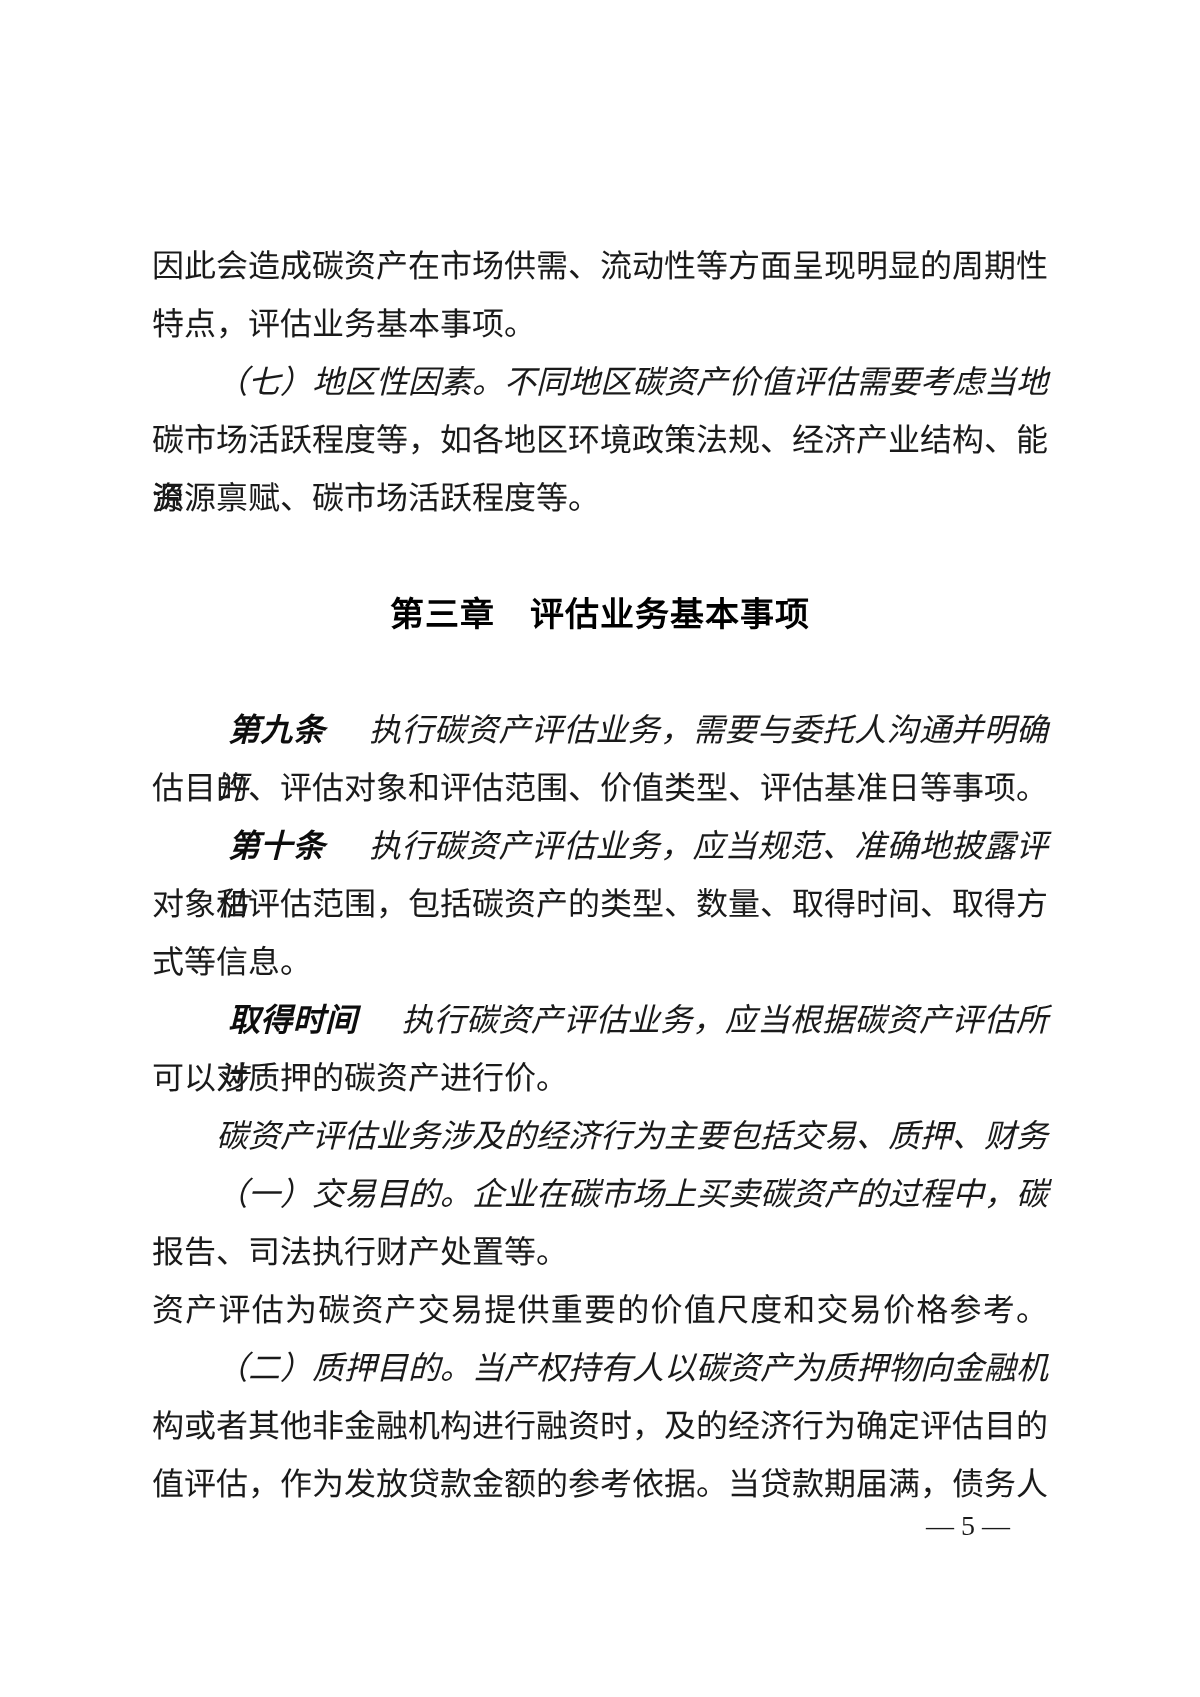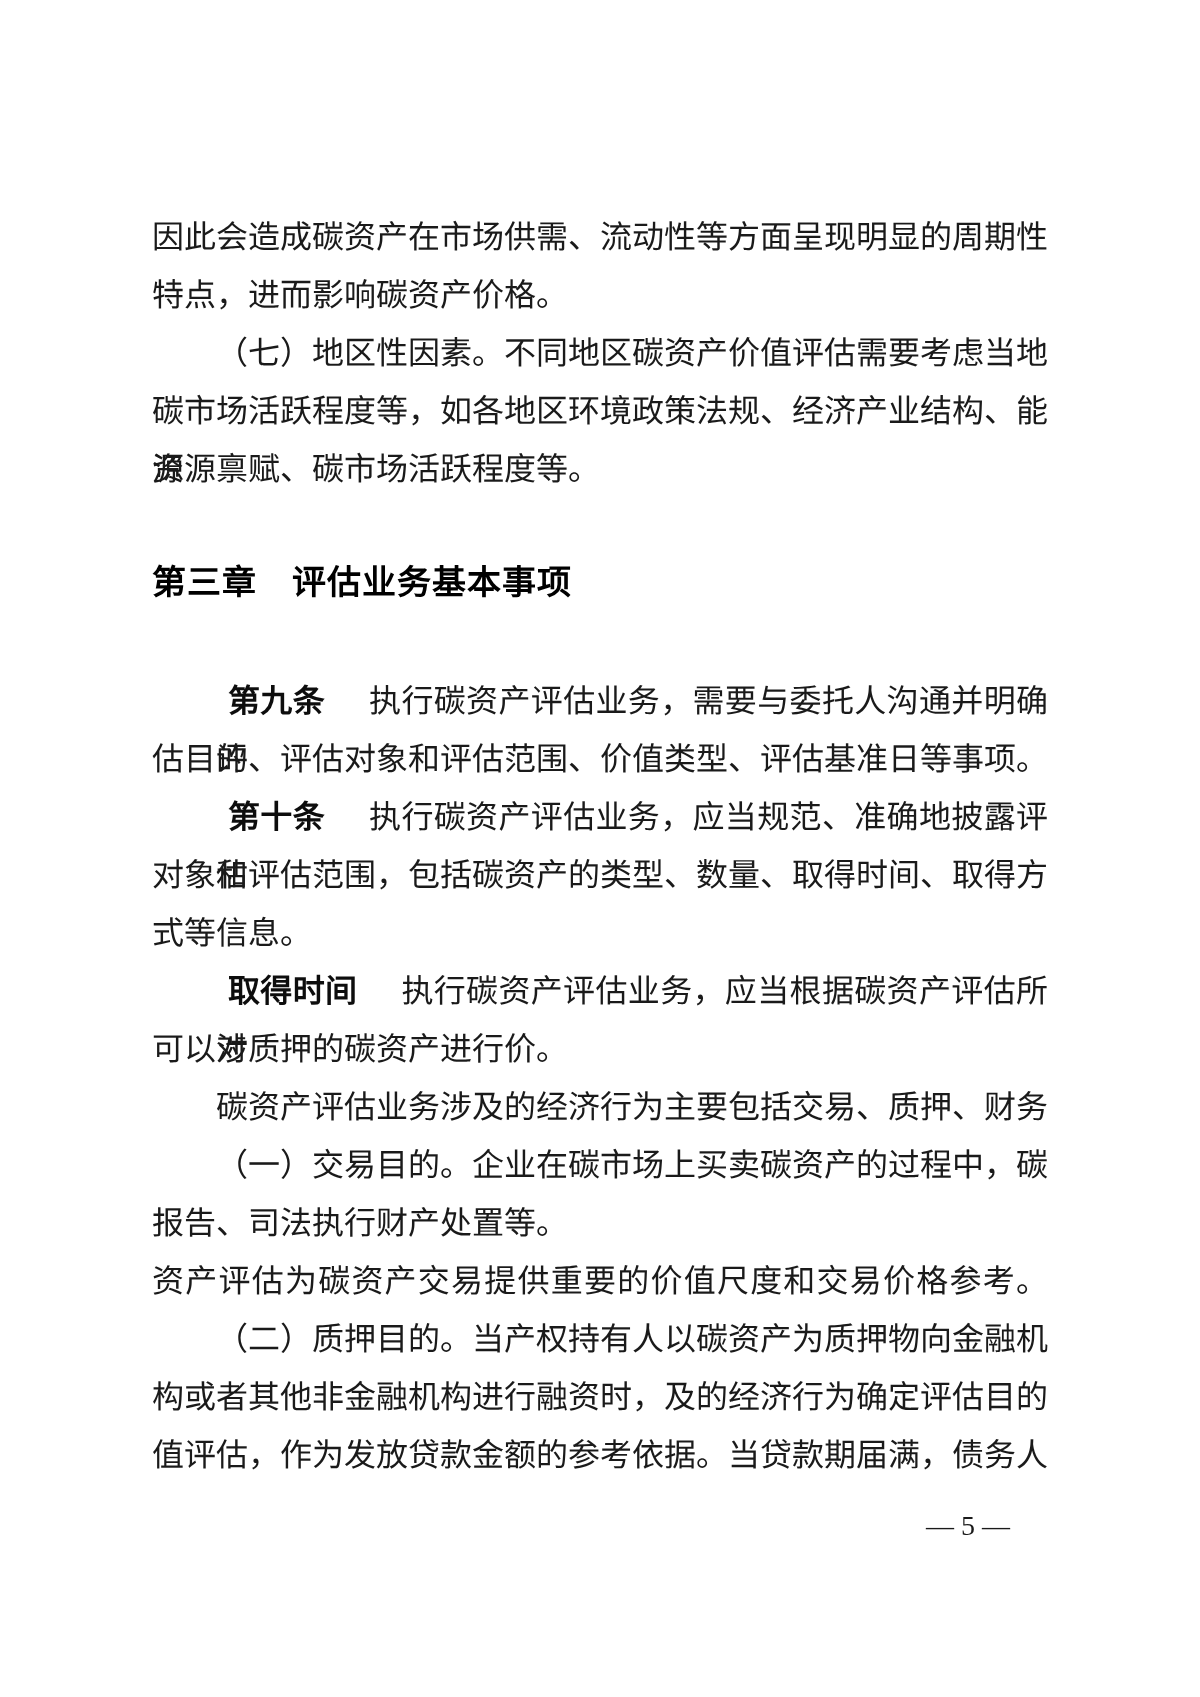--- a/index.html
+++ b/index.html
@@ -11,52 +11,54 @@
     height: 1697px;
     position: relative;
     background: #ffffff;
     font-family: "Liberation Serif", "DejaVu Serif", serif;
     color: #1a1a1a;
     overflow: hidden;
   }
   .page-body {
     position: absolute;
     left: 152px;
-    top: 208px;
+    top: 237px;
     width: 896px;
   }
   .line {
     box-sizing: border-box;
     width: 100%;
     height: 58px;
     line-height: 58px;
     font-size: 32px;
     white-space: normal;
   }
   .line.j {
     text-align: justify;
     text-align-last: justify;
     text-justify: inter-ideograph;
   }
   .line.indent {
     padding-left: 64px;
+    font-style: italic;
   }
   .line.blank {
     height: 58px;
   }
   .chapter-heading {
     box-sizing: border-box;
     width: 100%;
     height: 58px;
     line-height: 58px;
     margin: 0;
     font-size: 34px;
     font-weight: 700;
+    text-align: center;
     color: #000000;
-    font-family: Liberation Mono, monospace;
+    font-family: Liberation Sans, sans-serif;
     letter-spacing: 1px;
   }
   .article-label {
     font-weight: 700;
     color: #0d0d0d;
     margin-right: 44px;
     margin-left: 12px;
   }
   .page-number {
     position: absolute;
@@ -70,21 +72,21 @@
     color: #1a1a1a;
     font-family: "Liberation Serif", "DejaVu Serif", serif;
   }
 </style>
 </head>
 <body>
 
 <div class="page-body">
 
   <div class="line j">因此会造成碳资产在市场供需、流动性等方面呈现明显的周期性</div>
-  <div class="line">特点，进而影响碳资产价格。</div>
+  <div class="line">特点，评估业务基本事项。</div>
   <div class="line j indent">（七）地区性因素。不同地区碳资产价值评估需要考虑当地</div>
   <div class="line j">碳市场活跃程度等，如各地区环境政策法规、经济产业结构、能源</div>
   <div class="line">资源禀赋、碳市场活跃程度等。</div>
 
   <div class="line blank"></div>
   <h2 class="chapter-heading">第三章　评估业务基本事项</h2>
   <div class="line blank"></div>
 
   <div class="line j indent"><span class="article-label">第九条</span><span>执行碳资产评估业务，需要与委托人沟通并明确评</span></div>
   <div class="line j">估目的、评估对象和评估范围、价值类型、评估基准日等事项。</div>

